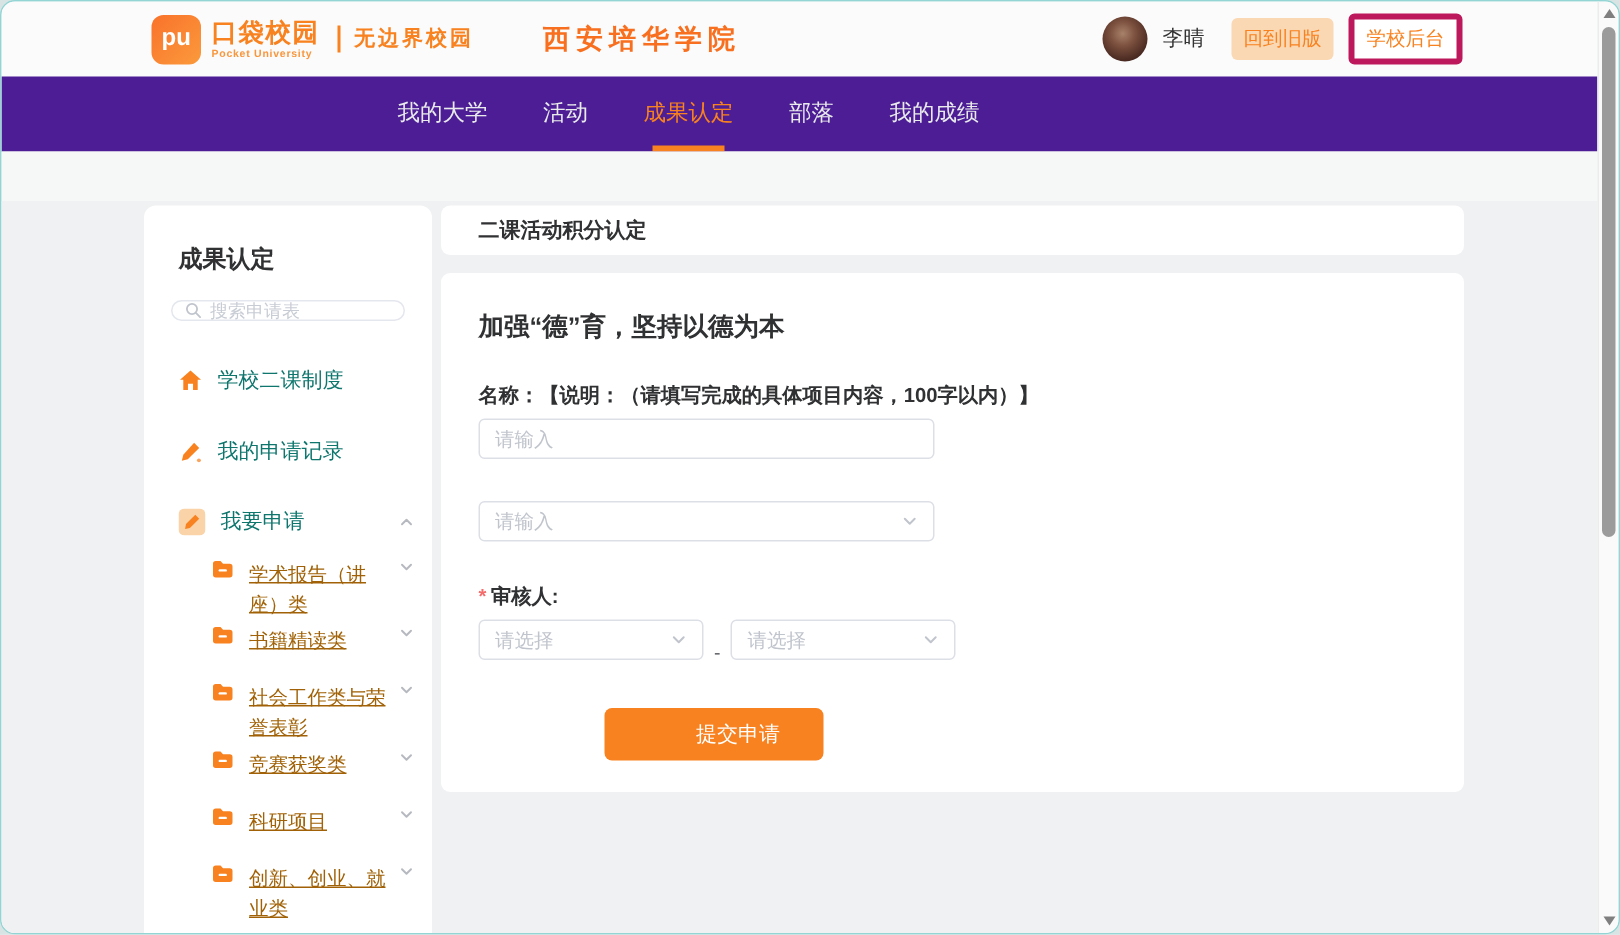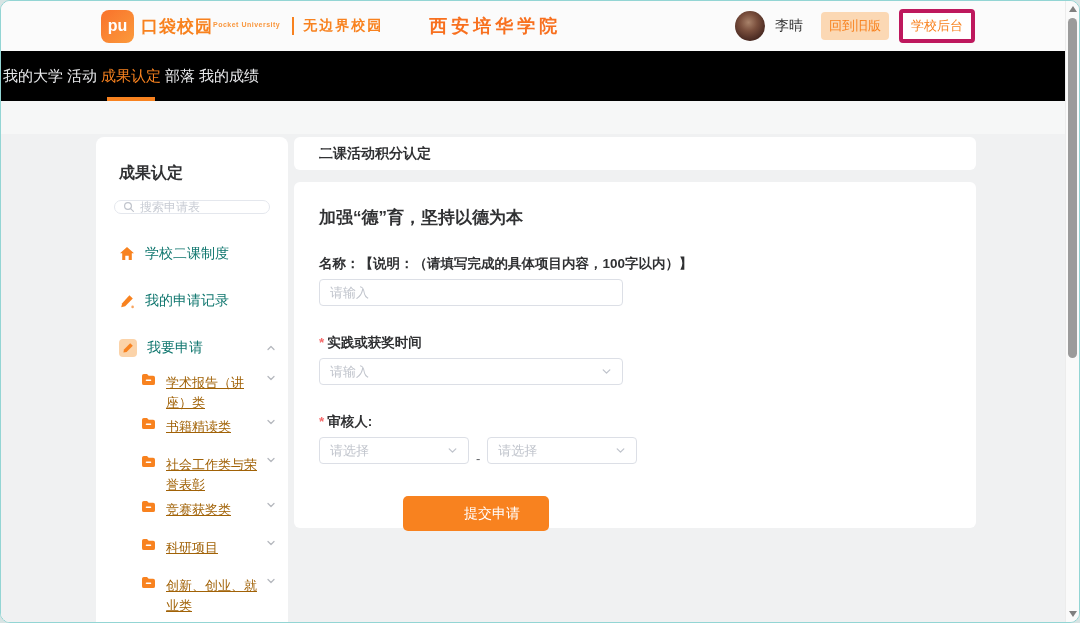--- a/index.html
+++ b/index.html
@@ -14,21 +14,21 @@
   .header{
     position:absolute; top:0; left:0; right:14px; height:50px;
     background:#fbfbfb; display:flex; align-items:center; padding-left:100px;
   }
   .logo-square{
     width:33px; height:33px; border-radius:8px;
     background:linear-gradient(135deg,#f9722b,#fb9a3c);
     color:#fff; font-weight:bold; font-size:16px;
     display:flex; align-items:center; justify-content:center; letter-spacing:0;
   }
-  .brand-col{ margin-left:7px; display:flex; flex-direction:row; line-height:1; }
+  .brand-col{ margin-left:7px; display:flex; flex-direction:column; line-height:1; }
   .brand-name{ color:#f8821f; font-size:17px; font-weight:bold; letter-spacing:1px; }
   .brand-sub{ color:#f9963c; font-size:7px; font-weight:bold; margin-top:3px; letter-spacing:.5px; }
   .logo-divider{ width:2px; height:18px; background:#f8821f; margin:0 9px 0 12px; }
   .slogan{ color:#f8821f; font-size:14px; font-weight:bold; letter-spacing:2px; }
   .school-name{ color:#f8701f; font-size:18px; font-weight:bold; letter-spacing:4px; margin-left:46px; }
   .header-right{ margin-left:auto; margin-right:90px; display:flex; align-items:center; }
   .avatar{
     width:30px; height:30px; border-radius:50%;
     background:radial-gradient(circle at 45% 38%, #a8826a 0%, #7a4f3d 35%, #4a2a22 72%, #33201c 100%);
   }
@@ -39,21 +39,21 @@
     font-family:inherit;
   }
   .btn-admin{
     margin-left:10px; background:#fff; color:#f8821f; font-size:13px;
     padding:4px 8px; border-radius:4px; border:4px solid #be185d; cursor:pointer;
     font-family:inherit;
   }
   
   .nav{
     position:absolute; top:50px; left:0; right:14px; height:50px;
-    background:#000000; display:flex; align-items:stretch; 
+    background:#4c1d95; display:flex; align-items:stretch; padding-left:262px; gap:33px;
   }
   .nav-item{
     position:relative; color:#e9eaec; font-size:15px; line-height:50px;
     padding:0 2px; cursor:pointer; white-space:nowrap;
   }
   .nav-item.active{ color:#f8821f; }
   .nav-item.active::after{
     content:""; position:absolute; left:50%; transform:translateX(-50%);
     bottom:0; width:48px; height:4px; background:#f8821f;
   }
@@ -311,23 +311,20 @@
     <div class="content-header">
       <span class="content-header-title">二课活动积分认定</span>
     </div>
 
     <div class="form-card">
       <div class="form-title">加强“德”育，坚持以德为本</div>
 
       <div class="field-label">名称：【说明：（请填写完成的具体项目内容，100字以内）】</div>
       <input type="text" class="text-input" placeholder="请输入" style="">
 
-      <div class="field-label">
-        <span class="req">*</span><span>实践或获奖时间</span>
-      </div>
       <div class="fake-select">
         <span class="ph">请输入</span>
         <span style="display:flex;">
           <svg width="11" height="11" viewBox="0 0 10 10">
               <polyline points="2,3.5 5,6.5 8,3.5" fill="none" stroke="#c0c4cc" stroke-width="1.2" stroke-linecap="round" stroke-linejoin="round"></polyline>
             </svg>
         </span>
       </div>
 
       <div class="field-label">

